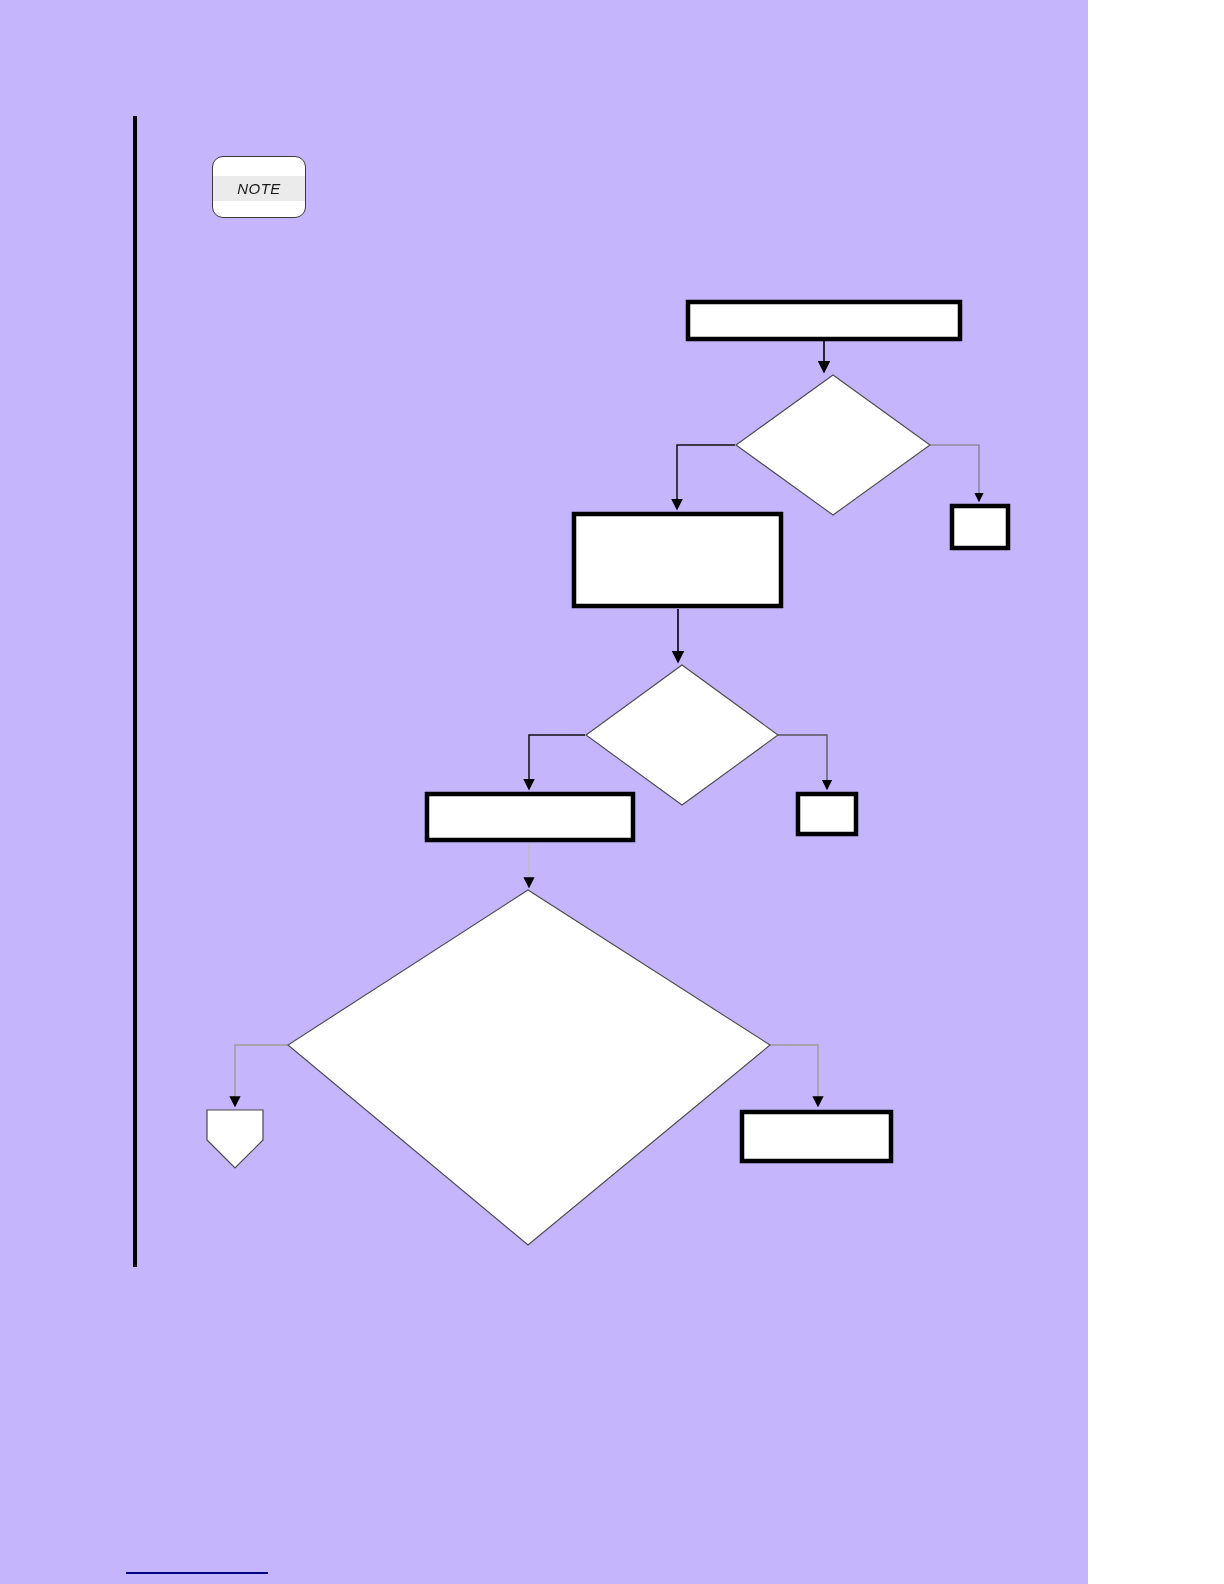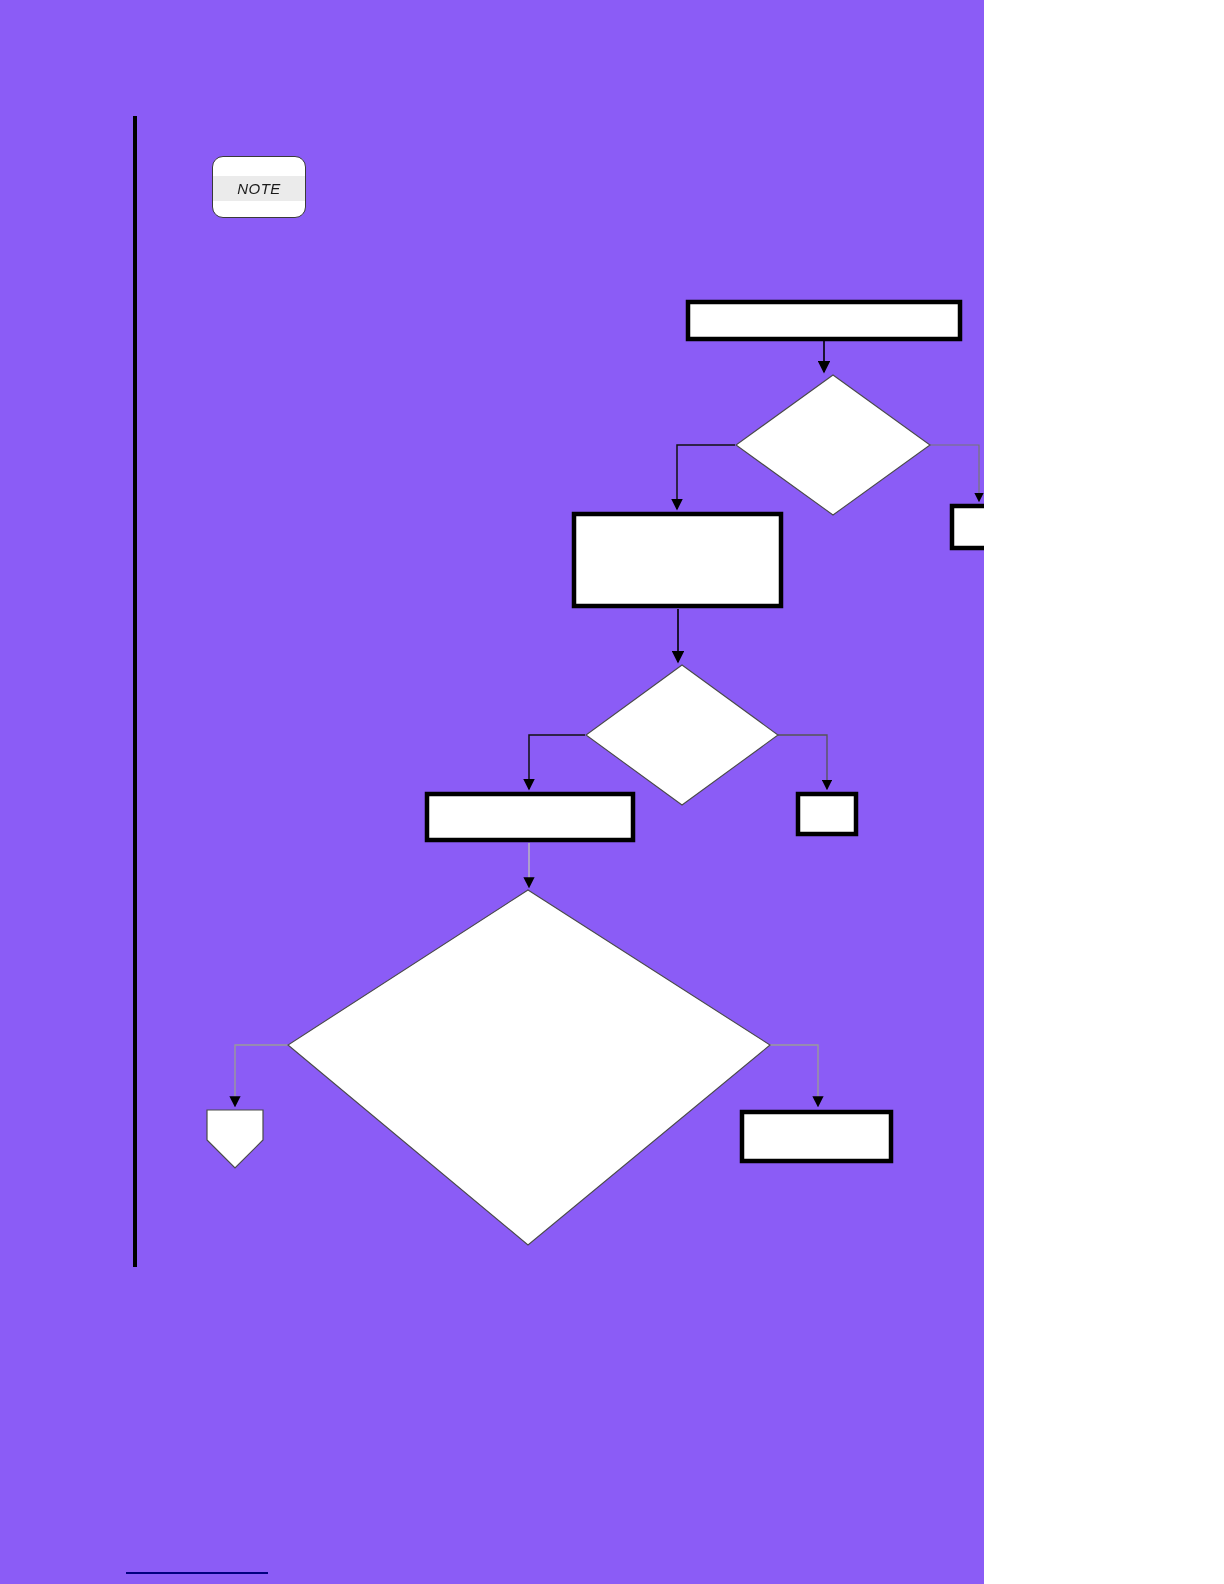--- a/index.html
+++ b/index.html
@@ -5,23 +5,23 @@
   html, body {
     margin: 0;
     padding: 0;
     background: #ffffff;
   }
   body {
     font-family: "Liberation Sans", sans-serif;
   }
   #page {
     position: relative;
-    width: 984px;
+    width: 1088px;
     height: 1584px;
-    background: #8b5cf6;
+    background: #c4b5fd;
     overflow: hidden;
   }
   #flow-svg {
     position: absolute;
     left: 0;
     top: 0;
     width: 1224px;
     height: 1584px;
   }
   

